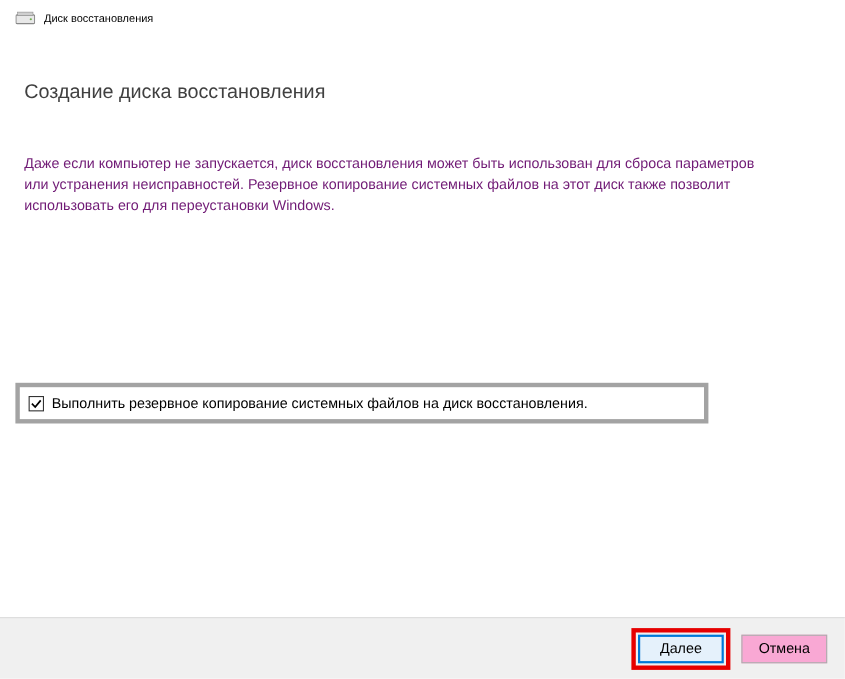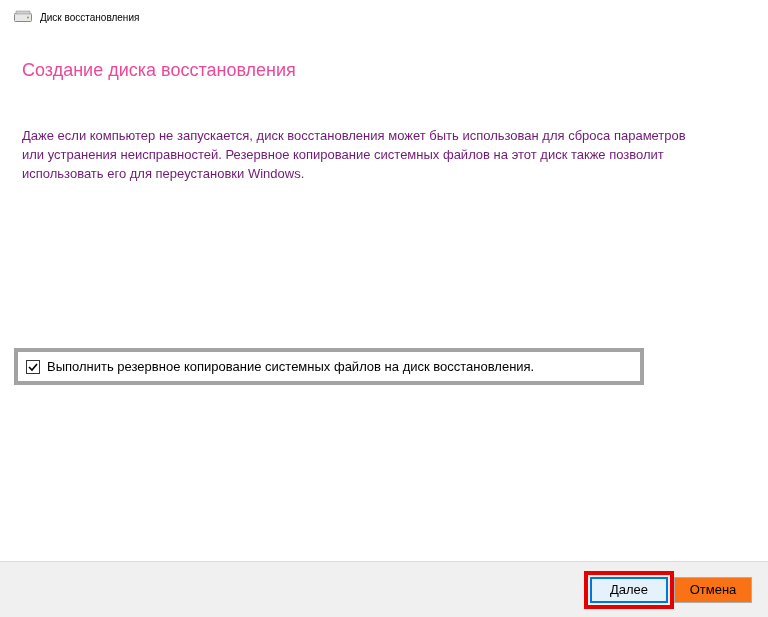--- a/index.html
+++ b/index.html
@@ -24,24 +24,25 @@
       flex-shrink: 0;
     }
     .titlebar-text {
       font-size: 10px;
       color: #000;
     }
     .content {
       padding: 30px 22px 0 22px;
     }
     .heading {
-      color: #ec4899;
+      color: #404040;
       font-size: 18px;
       font-weight: 400;
       margin-bottom: 46px;
+      margin-top: 13px;
     }
     .description {
       font-size: 13px;
       line-height: 1.45;
       color: #701a75;
       max-width: 680px;
     }
     .highlight-check {
       position: absolute;
       left: 14px;
@@ -73,25 +74,26 @@
       bottom: 0;
       left: 0;
       right: 0;
       height: 56px;
       background: #f0f0f0;
       border-top: 1px solid #dcdcdc;
       display: flex;
       justify-content: flex-end;
       align-items: center;
       padding-right: 16px;
+      gap: 10px;
     }
     .btn {
       min-width: 78px;
       height: 26px;
-      background: #f97316;
+      background: #f9a8d4;
       border: 1px solid #adadad;
       font-size: 13px;
       font-family: inherit;
       cursor: pointer;
       display: inline-flex;
       align-items: center;
       justify-content: center;
     }
     .highlight-next {
       border: 4px solid #e60000;

